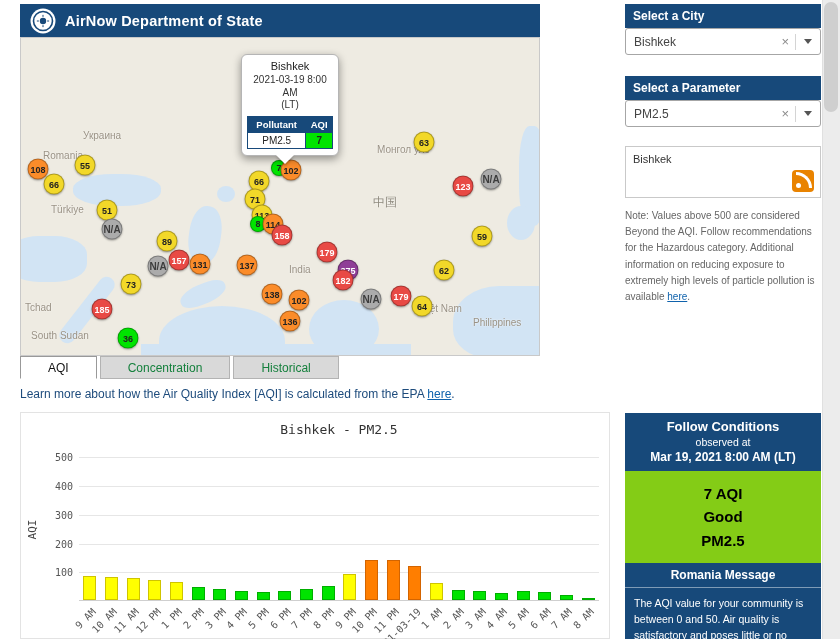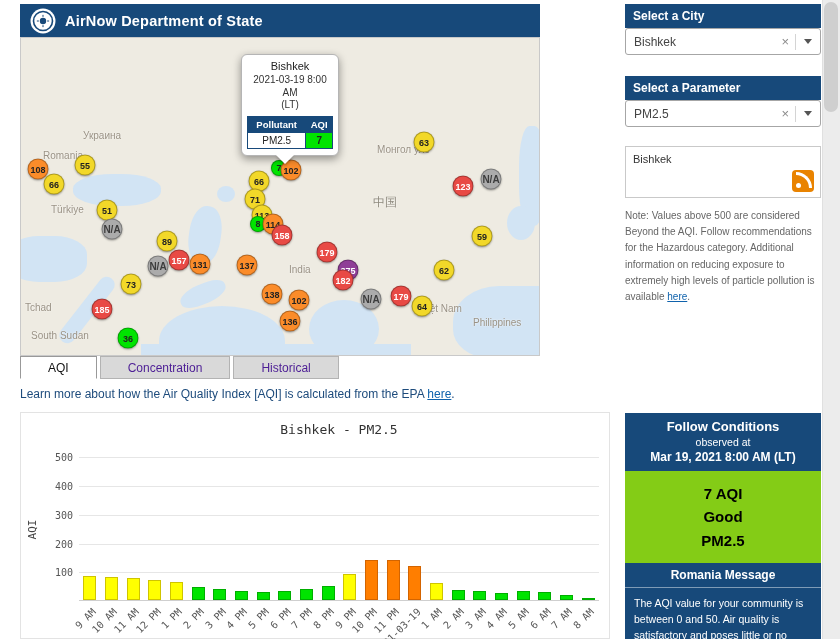--- a/index.html
+++ b/index.html
@@ -38,21 +38,21 @@
     filter:drop-shadow(0 2px 1px rgba(0,0,0,.25)); }
   .map-popup .city { font-size:11px; color:#222; margin-bottom:2px; }
   .map-popup .dt, .map-popup .lt { font-size:10px; color:#333; line-height:1.25; }
   .map-popup table { width:100%; border-collapse:collapse; margin-top:4px; }
   .map-popup th { background:#17497a; color:#fff; font-size:9.5px; padding:2px 1px; border:1px solid #17497a; }
   .map-popup td { font-size:10px; padding:2px 1px; border:1px solid #17497a; color:#222; }
   .map-popup td.aqi-cell { background:#00e400; font-weight:bold; }
 
   
   .tabs { position:absolute; left:20px; top:356px; display:flex; gap:3px; }
-  .tab { height:23px; line-height:22px; padding:0 27px; font-size:12px; color:#4c1d95;
+  .tab { height:23px; line-height:22px; padding:0 27px; font-size:12px; color:#15803d;
     background:#d9d9d9; border:1px solid #b3b3b3; cursor:pointer; }
   .tab.active { background:#fff; color:#111; border-color:#999; border-bottom-color:#fff; }
 
   .learn-more { position:absolute; left:20px; top:387px; font-size:12px; color:#1d4b7c; }
   a.lnk { color:#0f62ac; text-decoration:underline; cursor:pointer; }
 
   
   .chart { position:absolute; left:20px; top:412px; width:590px; height:227px;
     background:#fff; border:1px solid #e3e3e3; font-family:"DejaVu Sans Mono", monospace; }
   .chart-title { text-align:center; font-size:13px; color:#333; margin:9px 10px 0 58px; width:520px; }

